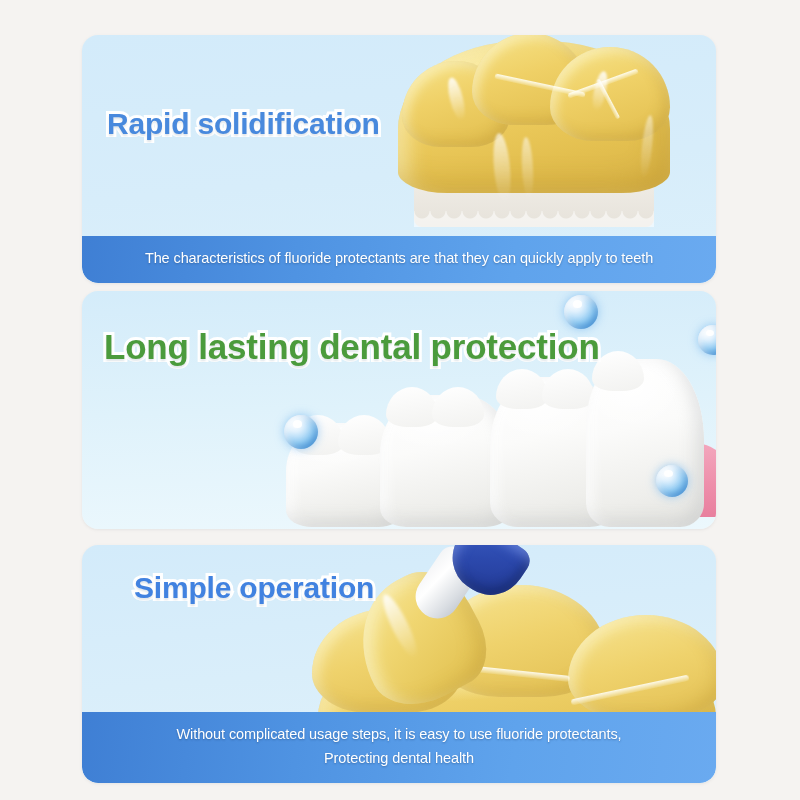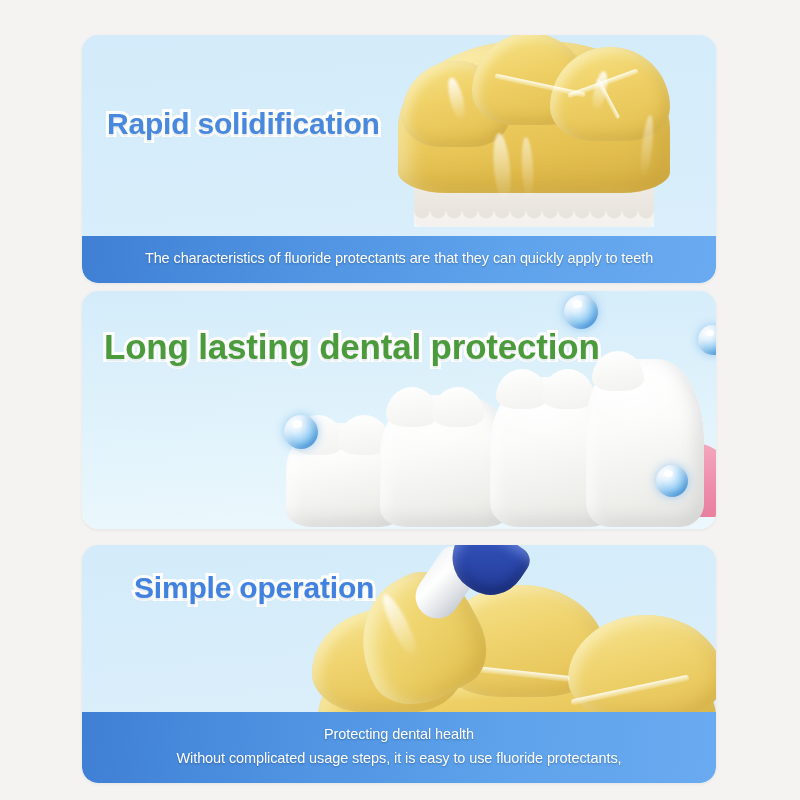--- a/index.html
+++ b/index.html
@@ -393,18 +393,18 @@
         <div class="drip"></div>
         <div class="drip-glow"></div>
         <div class="brush-shaft"></div>
         <div class="brush-tip"></div>
       </div>
     </div>
 
     <h2 class="heading heading-3">Simple operation</h2>
 
     <div class="caption caption-blue">
+      <span class="cap-line">Without complicated usage steps, it is easy to use fluoride protectants,</span>
       <span class="cap-line">Protecting dental health</span>
-      <span class="cap-line">Without complicated usage steps, it is easy to use fluoride protectants,</span>
     </div>
   </section>
 
 </div>
 
 </body></html>

